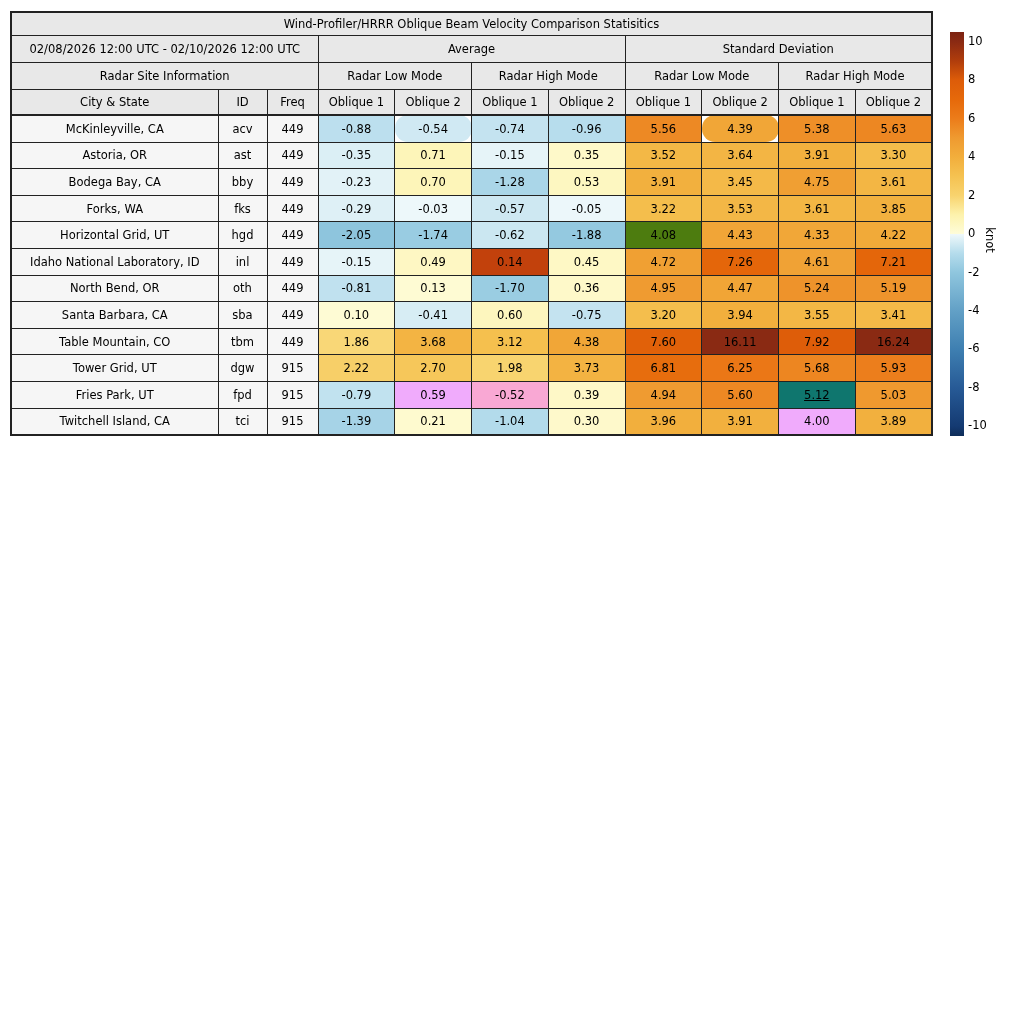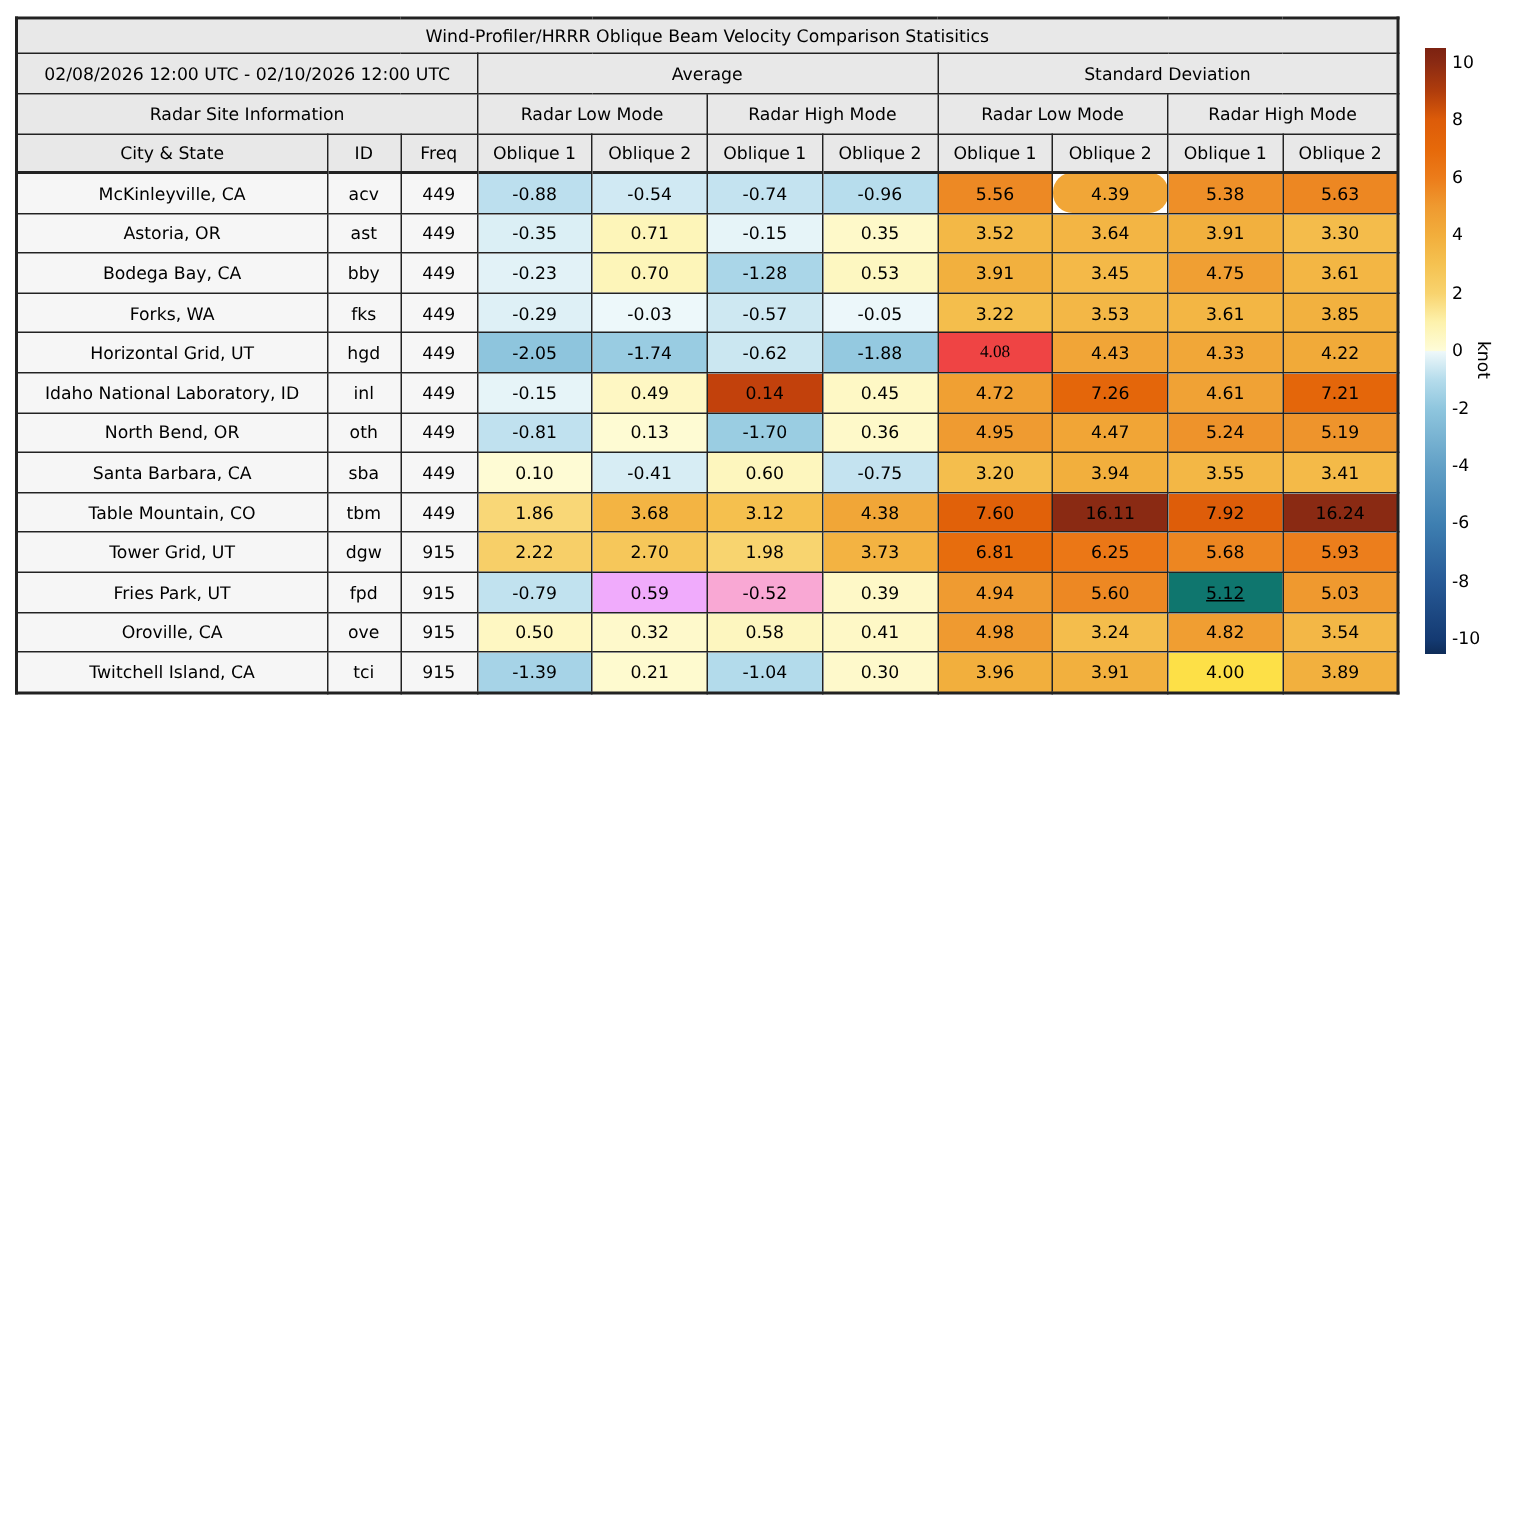--- a/index.html
+++ b/index.html
@@ -76,21 +76,21 @@
         <th>Oblique 1</th>
         <th>Oblique 2</th>
       </tr>
     </thead>
     <tbody id="tbody">
         <tr>
           <td class="site">McKinleyville, CA</td>
           <td class="site">acv</td>
           <td class="site">449</td>
           <td class="val" style="background: rgb(188, 223, 238);">-0.88</td>
-          <td class="val" style="background: rgb(208, 233, 243);">-0.54</td>
+          <td class="val" style="background: rgb(208, 233, 243); border-radius: 13px;">-0.54</td>
           <td class="val" style="background: rgb(196, 227, 240);">-0.74</td>
           <td class="val" style="background: rgb(183, 221, 237);">-0.96</td>
           <td class="val" style="background: rgb(237, 137, 36);">5.56</td>
           <td class="val" style="background: rgb(241, 166, 55); border-radius: 13px;">4.39</td>
           <td class="val" style="background: rgb(238, 143, 40);">5.38</td>
           <td class="val" style="background: rgb(237, 135, 34);">5.63</td>
         </tr>
         <tr>
           <td class="site">Astoria, OR</td>
           <td class="site">ast</td>
@@ -131,21 +131,21 @@
           <td class="val" style="background: rgb(242, 177, 63);">3.85</td>
         </tr>
         <tr>
           <td class="site">Horizontal Grid, UT</td>
           <td class="site">hgd</td>
           <td class="site">449</td>
           <td class="val" style="background: rgb(142, 197, 221);">-2.05</td>
           <td class="val" style="background: rgb(153, 204, 226);">-1.74</td>
           <td class="val" style="background: rgb(203, 231, 241);">-0.62</td>
           <td class="val" style="background: rgb(148, 201, 224);">-1.88</td>
-          <td class="val" style="background: #ef4444; font-family: Liberation Serif, serif;">4.08</td>
+          <td class="val" style="background: #4d7c0f;">4.08</td>
           <td class="val" style="background: rgb(241, 165, 55);">4.43</td>
           <td class="val" style="background: rgb(241, 167, 56);">4.33</td>
           <td class="val" style="background: rgb(241, 170, 57);">4.22</td>
         </tr>
         <tr>
           <td class="site">Idaho National Laboratory, ID</td>
           <td class="site">inl</td>
           <td class="site">449</td>
           <td class="val" style="background: rgb(230, 244, 248);">-0.15</td>
           <td class="val" style="background: rgb(254, 247, 195);">0.49</td>
@@ -215,43 +215,30 @@
           <td class="val" style="background: rgb(193, 226, 239);">-0.79</td>
           <td class="val" style="background: #f0abfc;">0.59</td>
           <td class="val" style="background: #f9a8d4;">-0.52</td>
           <td class="val" style="background: rgb(254, 248, 199);">0.39</td>
           <td class="val" style="background: rgb(239, 155, 49);">4.94</td>
           <td class="val" style="background: rgb(237, 136, 35);">5.60</td>
           <td class="val" style="background: #0f766e; text-decoration: underline;">5.12</td>
           <td class="val" style="background: rgb(239, 153, 47);">5.03</td>
         </tr>
         <tr>
-          <td class="site">Oroville, CA</td>
-          <td class="site">ove</td>
-          <td class="site">915</td>
-          <td class="val" style="background: rgb(254, 247, 194);">0.50</td>
-          <td class="val" style="background: rgb(254, 249, 203);">0.32</td>
-          <td class="val" style="background: rgb(253, 246, 191);">0.58</td>
-          <td class="val" style="background: rgb(254, 248, 198);">0.41</td>
-          <td class="val" style="background: rgb(239, 154, 48);">4.98</td>
-          <td class="val" style="background: rgb(244, 189, 76);">3.24</td>
-          <td class="val" style="background: rgb(240, 158, 50);">4.82</td>
-          <td class="val" style="background: rgb(243, 183, 70);">3.54</td>
-        </tr>
-        <tr>
           <td class="site">Twitchell Island, CA</td>
           <td class="site">tci</td>
           <td class="site">915</td>
           <td class="val" style="background: rgb(166, 211, 231);">-1.39</td>
           <td class="val" style="background: rgb(254, 250, 207);">0.21</td>
           <td class="val" style="background: rgb(179, 219, 235);">-1.04</td>
           <td class="val" style="background: rgb(254, 249, 203);">0.30</td>
           <td class="val" style="background: rgb(242, 175, 61);">3.96</td>
           <td class="val" style="background: rgb(242, 176, 62);">3.91</td>
-          <td class="val" style="background: #fde047;">4.00</td>
+          <td class="val" style="background: #f0abfc;">4.00</td>
           <td class="val" style="background: rgb(242, 176, 62);">3.89</td>
         </tr>
       </tbody>
   </table>
 
   <div id="colorbar">
     <div id="cbar-gradient" style="background: linear-gradient(rgb(124, 34, 17) 0%, rgb(138, 42, 19) 2.38%, rgb(176, 61, 12) 7.14%, rgb(221, 92, 9) 11.9%, rgb(230, 105, 10) 16.67%, rgb(236, 124, 26) 21.43%, rgb(239, 154, 48) 26.19%, rgb(242, 174, 60) 30.95%, rgb(245, 194, 81) 35.71%, rgb(248, 211, 110) 40.48%, rgb(253, 242, 172) 45.24%, rgb(254, 252, 216) 49.9%, rgb(238, 248, 250) 50.1%, rgb(181, 220, 236) 54.76%, rgb(143, 198, 222) 59.52%, rgb(98, 160, 198) 69.05%, rgb(62, 127, 177) 78.57%, rgb(39, 90, 150) 88.1%, rgb(20, 58, 114) 97.62%, rgb(14, 44, 88) 100%);"></div>
     <div id="cbar-ticks">
         <div class="cbar-tick" style="top: 9.6px;">10</div>
         <div class="cbar-tick" style="top: 48.1px;">8</div>

